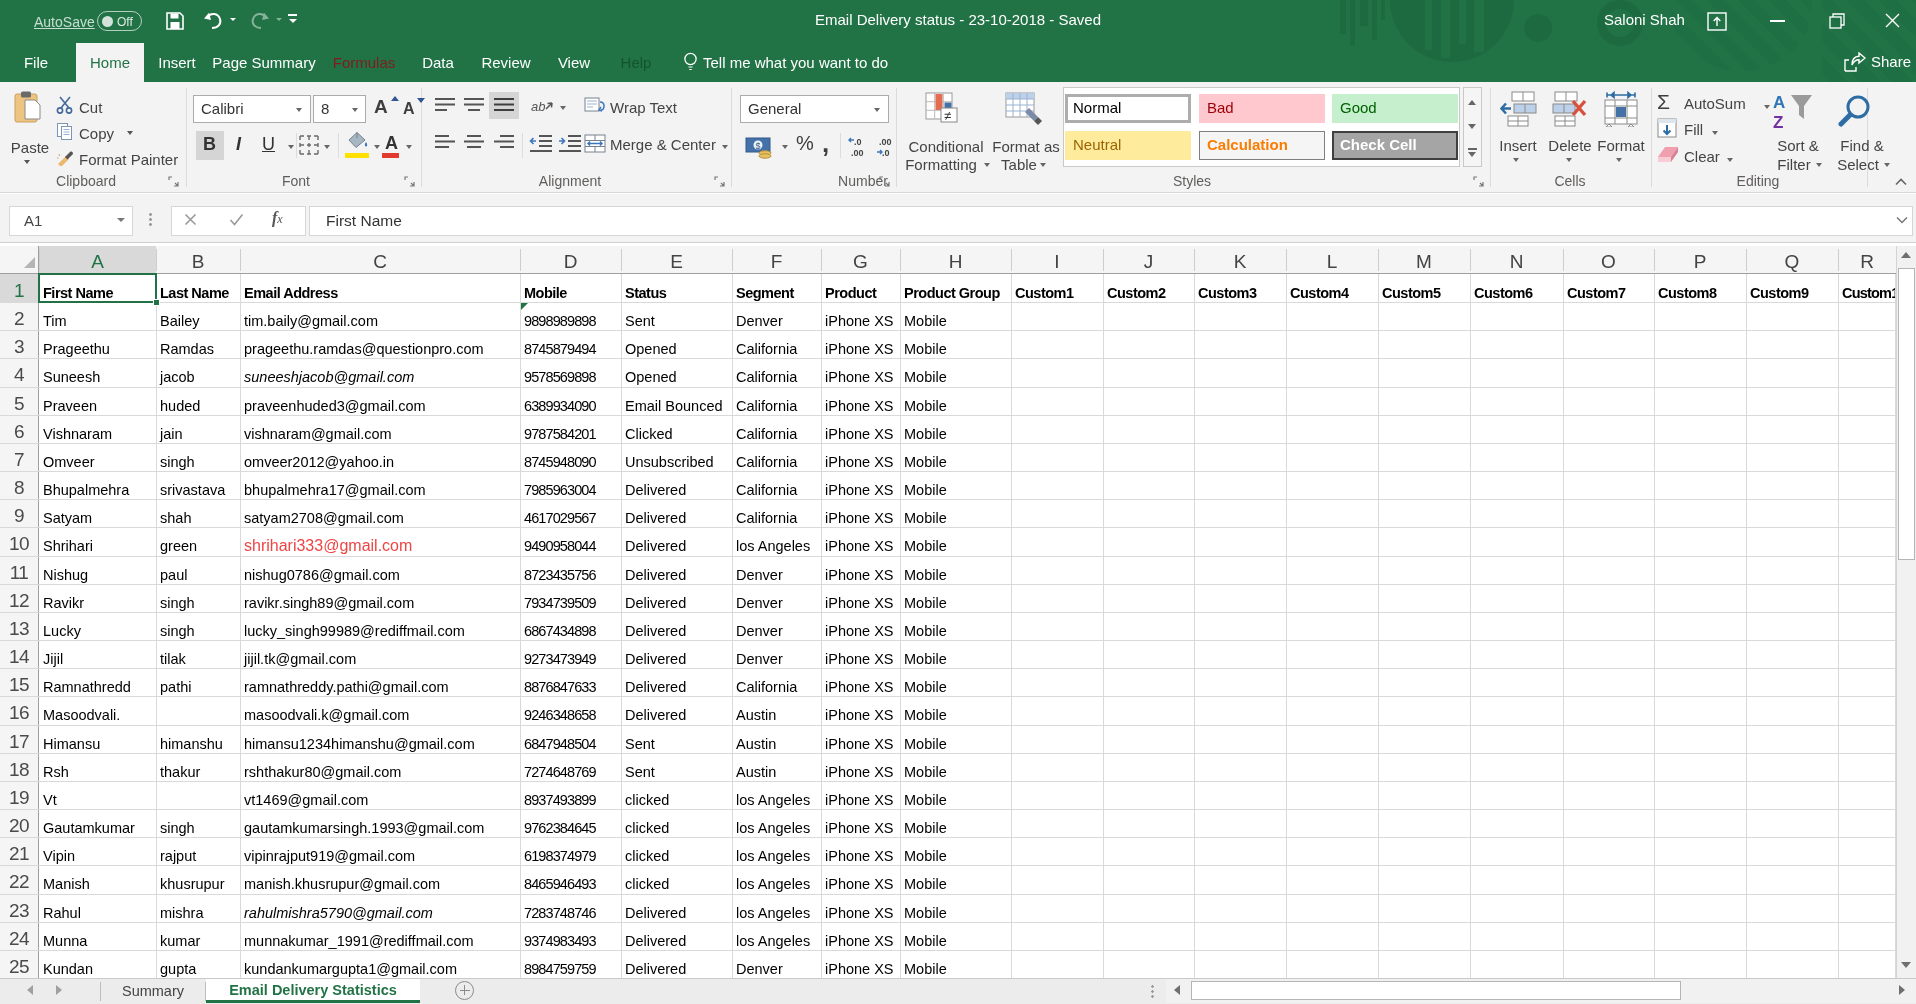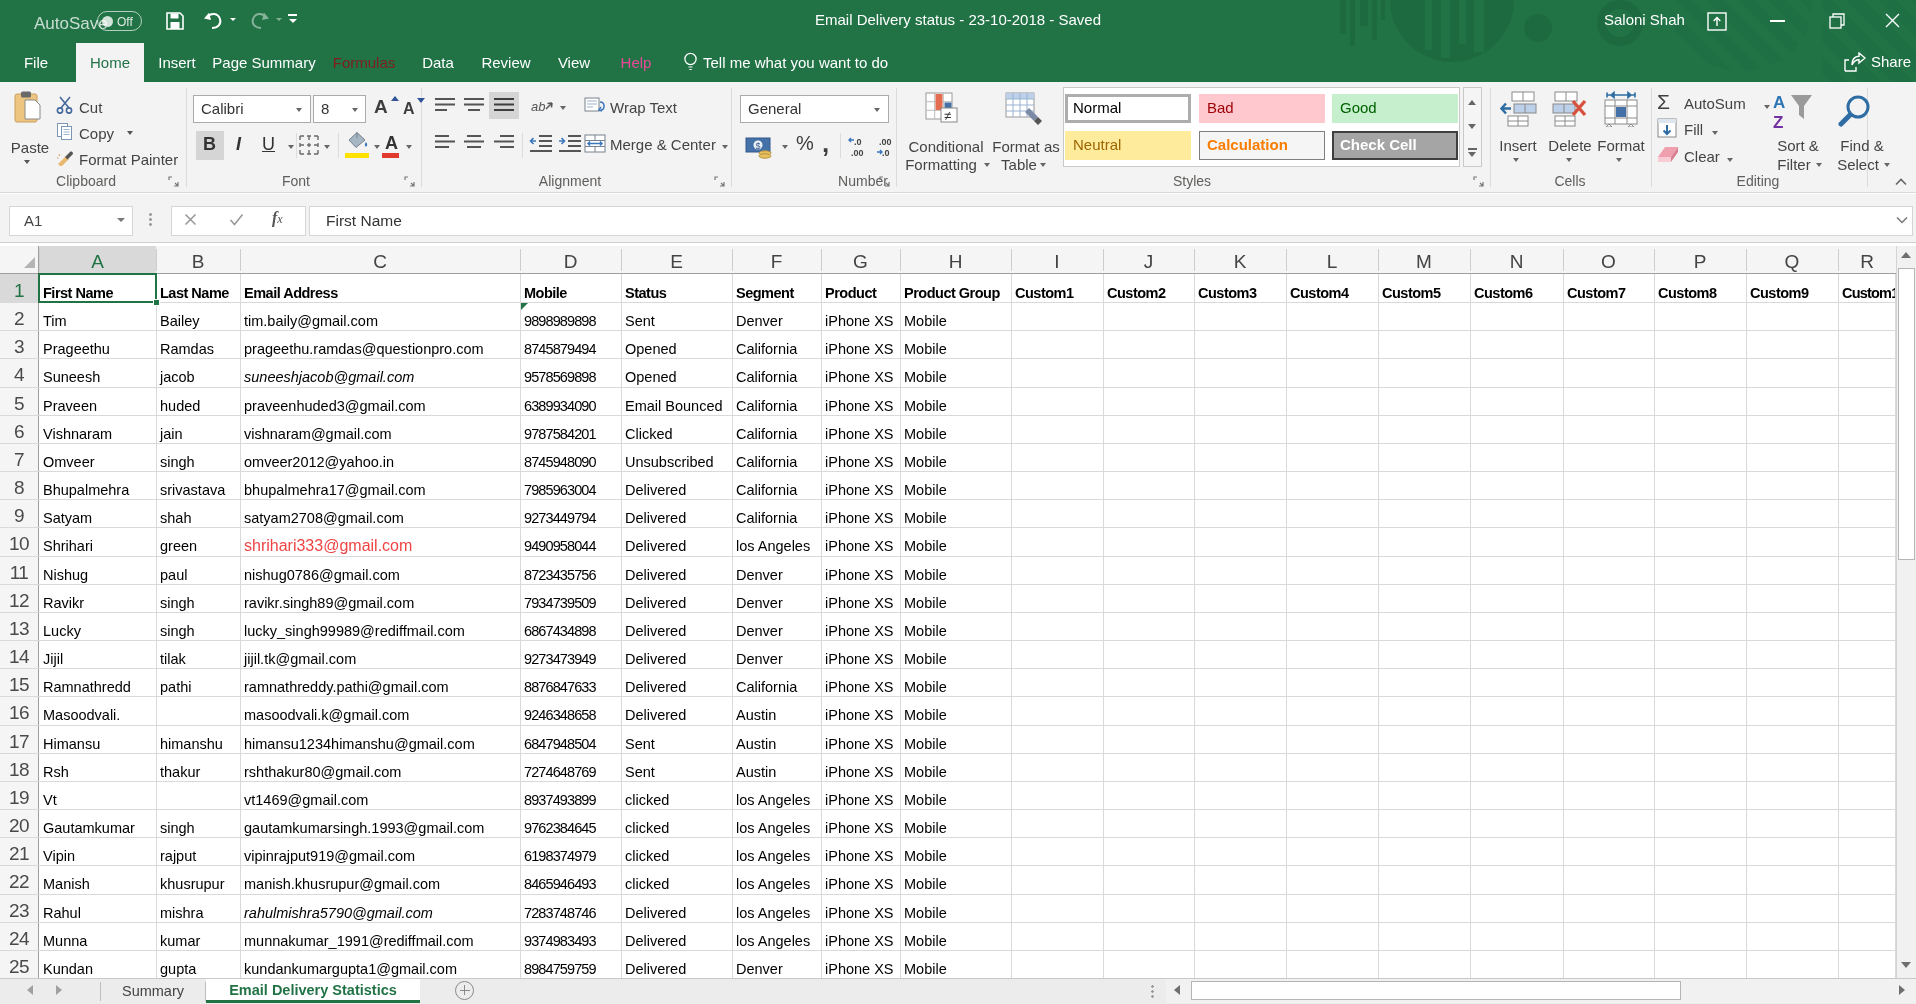--- a/index.html
+++ b/index.html
@@ -23,21 +23,21 @@
  <div class="ab" style="left:1459px;top:0px;width:7px;height:44px;background:#217346;"></div>
  <div class="ab" style="left:1474px;top:0px;width:10px;height:52px;background:#217346;"></div>
  <div class="ab" style="left:1524px;top:14px;width:28px;height:28px;border-radius:50%;background:#1e6a40;"></div>
  <div class="ab" style="left:1597px;top:0px;width:46px;height:46px;border-radius:50%;border:9px solid #1e6a40;"></div>
  <div class="ab" style="left:1670px;top:-55px;width:142px;height:126px;border-radius:50%;background:repeating-linear-gradient(45deg, transparent 0 10px, #1e6f44 10px 22px);"></div>
  <div class="ab" style="left:1822px;top:-12px;width:94px;height:100px;background:repeating-linear-gradient(45deg, transparent 0 10px, #1e6f44 10px 23px);"></div>
  <div class="ab" style="left:1845px;top:55px;width:71px;height:27px;background:repeating-linear-gradient(45deg, transparent 0 10px, #1e6f44 10px 23px);"></div>
 
 </div>
 
-<div class="ab nw" style="left:34px;top:14px;font-size:17px;color:rgba(255,255,255,.75);">AutoSave</div>
+<div class="ab nw" style="left:34px;top:14px;font-size:14px;color:rgba(255,255,255,.75);text-decoration:underline;">AutoSave</div>
 <div class="ab" style="left:97px;top:11px;width:45px;height:20px;border:1px solid rgba(255,255,255,.65);border-radius:10px;">
   <div class="ab" style="left:4px;top:3.5px;width:11px;height:11px;border-radius:50%;background:rgba(255,255,255,.8);"></div>
   <div class="ab nw" style="left:19px;top:2.5px;font-size:12px;color:rgba(255,255,255,.85);">Off</div>
 </div>
 <svg class="ab" style="left:165px;top:11px;" width="20" height="20" viewBox="0 0 20 20">
   <path d="M2 2 h13 l3 3 v13 h-16 z" fill="none" stroke="#fff" stroke-width="1.6"></path>
   <rect x="5.5" y="11" width="9" height="7" fill="#fff"></rect>
   <rect x="5.5" y="2.5" width="8" height="5" fill="#fff"></rect>
 </svg>
 <svg class="ab" style="left:203px;top:12px;" width="22" height="18" viewBox="0 0 22 18">
@@ -69,21 +69,21 @@
 
 <div class="ab" style="left:76px;top:43px;width:68px;height:39px;background:#f3f3f3;"></div>
 <div class="ab nw" style="left:110px;top:54px;transform:translateX(-50%);font-size:15px;color:#217346;">Home</div>
 <div class="ab nw" style="left:36px;top:54px;transform:translateX(-50%);font-size:15px;color:#fff;">File</div>
 <div class="ab nw" style="left:177px;top:54px;transform:translateX(-50%);font-size:15px;color:#fff;">Insert</div>
 <div class="ab nw" style="left:264px;top:54px;transform:translateX(-50%);font-size:15px;color:#fff;">Page Summary</div>
 <div class="ab nw" style="left:364px;top:54px;transform:translateX(-50%);font-size:15px;color:#7f1d1d;">Formulas</div>
 <div class="ab nw" style="left:438px;top:54px;transform:translateX(-50%);font-size:15px;color:#fff;">Data</div>
 <div class="ab nw" style="left:506px;top:54px;transform:translateX(-50%);font-size:15px;color:#fff;">Review</div>
 <div class="ab nw" style="left:574px;top:54px;transform:translateX(-50%);font-size:15px;color:#fff;">View</div>
-<div class="ab nw" style="left:636px;top:54px;transform:translateX(-50%);font-size:15px;color:#ec4899;">Help</div>
+<div class="ab nw" style="left:636px;top:54px;transform:translateX(-50%);font-size:15px;color:#14532d;">Help</div>
 
 <svg class="ab" style="left:683px;top:52px;" width="15" height="21" viewBox="0 0 15 21">
   <circle cx="7.5" cy="7" r="5.6" fill="none" stroke="#fff" stroke-width="1.3"></circle>
   <path d="M5.5 12.5 h4 M5.5 15 h4 M6.3 17.5 h2.4" stroke="#fff" stroke-width="1.2"></path>
 </svg>
 <div class="ab nw" style="left:703px;top:54px;font-size:15px;color:#fff;">Tell me what you want to do</div>
 
 <svg class="ab" style="left:1842px;top:52px;" width="24" height="20" viewBox="0 0 24 20">
   <path d="M3 19 V8 H7 M3 19 H14 V15" fill="none" stroke="#fff" stroke-width="1.4"></path>
   <path d="M10 13 C10 7,13 4.5,17 4.3 V1 L23 6 L17 11 V7.8 C14 7.8,11.5 9.5,10 13 Z" fill="none" stroke="#fff" stroke-width="1.4"></path>
@@ -542,21 +542,21 @@
 <div class="ab nw" style="left:160px;top:478.12px;line-height:24px;font-size:14.5px;color:#000;">srivastava</div>
 <div class="ab nw" style="left:244px;top:478.12px;line-height:24px;font-size:14.5px;color:#000;">bhupalmehra17@gmail.com</div>
 <div class="ab nw" style="left:524px;top:478.12px;line-height:24px;font-size:14.5px;color:#000;letter-spacing:-0.9px;">7985963004</div>
 <div class="ab nw" style="left:625px;top:478.12px;line-height:24px;font-size:14.5px;color:#000;">Delivered</div>
 <div class="ab nw" style="left:736px;top:478.12px;line-height:24px;font-size:14.5px;color:#000;">California</div>
 <div class="ab nw" style="left:825px;top:478.12px;line-height:24px;font-size:14.5px;color:#000;">iPhone XS</div>
 <div class="ab nw" style="left:904px;top:478.12px;line-height:24px;font-size:14.5px;color:#000;">Mobile</div>
 <div class="ab nw" style="left:43px;top:506.28px;line-height:24px;font-size:14.5px;color:#000;">Satyam</div>
 <div class="ab nw" style="left:160px;top:506.28px;line-height:24px;font-size:14.5px;color:#000;">shah</div>
 <div class="ab nw" style="left:244px;top:506.28px;line-height:24px;font-size:14.5px;color:#000;">satyam2708@gmail.com</div>
-<div class="ab nw" style="left:524px;top:506.28px;line-height:24px;font-size:14.5px;color:#000;letter-spacing:-0.9px;">9273449794</div>
+<div class="ab nw" style="left:524px;top:506.28px;line-height:24px;font-size:14.5px;color:#000;letter-spacing:-0.9px;">4617029567</div>
 <div class="ab nw" style="left:625px;top:506.28px;line-height:24px;font-size:14.5px;color:#000;">Delivered</div>
 <div class="ab nw" style="left:736px;top:506.28px;line-height:24px;font-size:14.5px;color:#000;">California</div>
 <div class="ab nw" style="left:825px;top:506.28px;line-height:24px;font-size:14.5px;color:#000;">iPhone XS</div>
 <div class="ab nw" style="left:904px;top:506.28px;line-height:24px;font-size:14.5px;color:#000;">Mobile</div>
 <div class="ab nw" style="left:43px;top:534.44px;line-height:24px;font-size:14.5px;color:#000;">Shrihari</div>
 <div class="ab nw" style="left:160px;top:534.44px;line-height:24px;font-size:14.5px;color:#000;">green</div>
 <div class="ab nw" style="left:244px;top:534.44px;line-height:24px;font-size:16px;color:#ef4444;">shrihari333@gmail.com</div>
 <div class="ab nw" style="left:524px;top:534.44px;line-height:24px;font-size:14.5px;color:#000;letter-spacing:-0.9px;">9490958044</div>
 <div class="ab nw" style="left:625px;top:534.44px;line-height:24px;font-size:14.5px;color:#000;">Delivered</div>
 <div class="ab nw" style="left:736px;top:534.44px;line-height:24px;font-size:14.5px;color:#000;">los Angeles</div>

